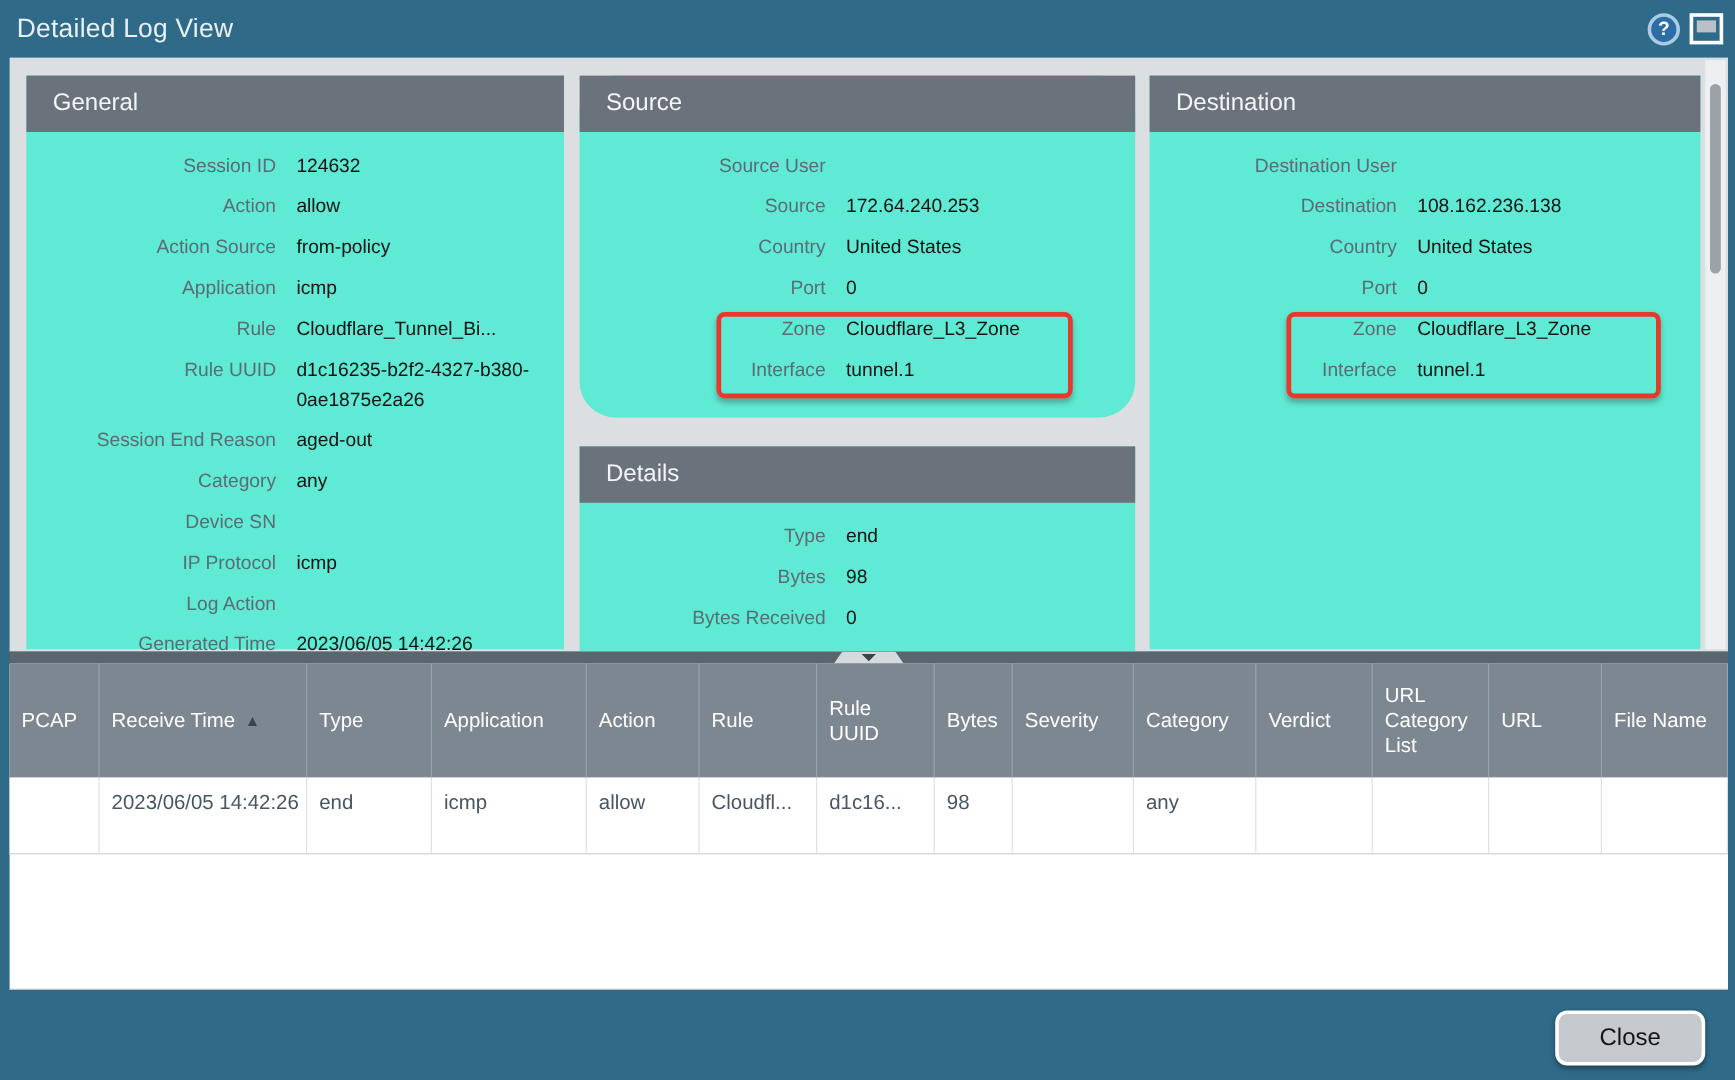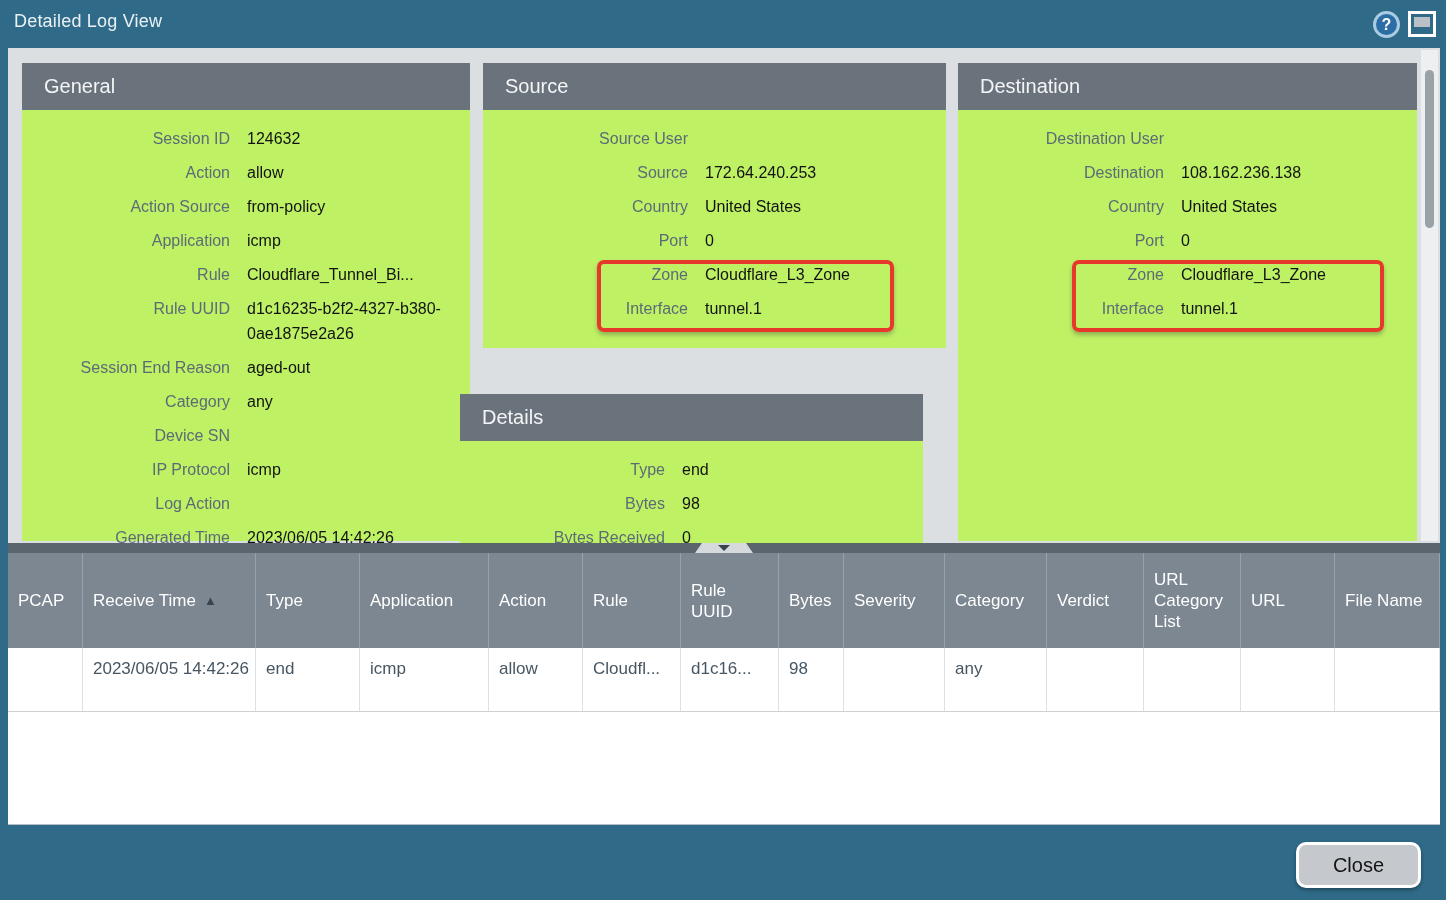--- a/index.html
+++ b/index.html
@@ -6,53 +6,53 @@
   html,body { width:1446px; height:900px; }
   body {
     font-family:"Liberation Sans", sans-serif;
     background:#2F6B89;
     position:relative;
     overflow:hidden;
   }
 
   
   .titlebar { position:absolute; left:0; top:0; width:1446px; height:48px; background:#2F6B89; }
-  .titlebar .title { position:absolute; left:14px; top:11px; font-size:18px; color:#E9F1F5; letter-spacing:.2px; }
+  .titlebar .title { position:absolute; left:14px; top:11px; font-size:22px; color:#E9F1F5; letter-spacing:.2px; }
   .help-icon {
     position:absolute; right:46px; top:11px; width:27px; height:27px; border-radius:50%;
     background:#2D6DA5; border:3px solid #A9CBE3; color:#fff; font-weight:bold; font-size:16px;
     display:flex; align-items:center; justify-content:center; cursor:pointer;
   }
   .win-icon {
     position:absolute; right:10px; top:11px; width:28px; height:26px;
     border:3px solid #FFFFFF; background:#2F6B89; cursor:pointer;
   }
   .win-icon::after { content:""; position:absolute; left:3px; right:3px; top:3px; height:10px; background:#B9C0C6; }
 
   
   .content-upper {
     position:absolute; left:8px; top:48px; width:1432px; height:495px;
     background:#DCDFE2; overflow:hidden;
   }
-  .panel { position:absolute; background:#bef264; }
+  .panel { position:absolute; background:#5eead4; }
   .panel-header {
     height:47px; background:#6A737C; color:#F3F5F6; font-size:20px;
     display:flex; align-items:center; padding-left:22px;
   }
   .panel-body { padding-top:16px; overflow:hidden; }
   .prow { display:flex; margin-bottom:9px; font-size:16px; line-height:25px; }
   .plabel { flex:none; text-align:right; color:#5C6B77; }
   .pvalue { margin-left:17px; color:#131313; width:218px; word-wrap:break-word; }
   .panel-general  .plabel { width:208px; }
   .panel-source   .plabel, .panel-details .plabel { width:205px;padding-left:18px; }
   .panel-dest     .plabel { width:206px; }
 
   .panel-general { left:14px; top:15px; width:448px; height:478px; }
-  .panel-source  { left:475px; top:15px; width:463px; height:285px; }
-  .panel-details { left:452px; top:324px; width:463px; height:215px;margin-top:22px; }
+  .panel-source  { left:475px; top:15px; width:463px; height:285px;border-radius:30px; }
+  .panel-details { left:475px; top:324px; width:463px; height:215px; }
   .panel-dest    { left:950px; top:15px; width:459px; height:478px; }
 
   .redbox {
     position:absolute; border:4px solid #E6392C; border-radius:7px;
     box-shadow:0 3px 4px rgba(60,60,60,.35); pointer-events:none;
   }
   .redbox-src { left:589px; top:212px; width:297px; height:72px; }
   .redbox-dst { left:1064px; top:212px; width:312px; height:72px; }
 
   .vscroll { position:absolute; right:2px; top:2px; bottom:2px; width:17px; background:#EDEFF0; }

